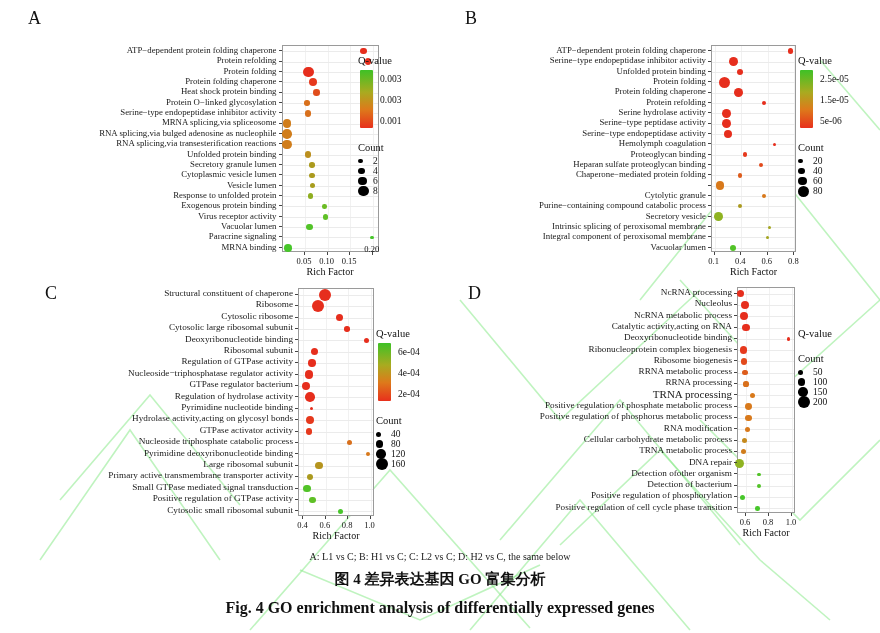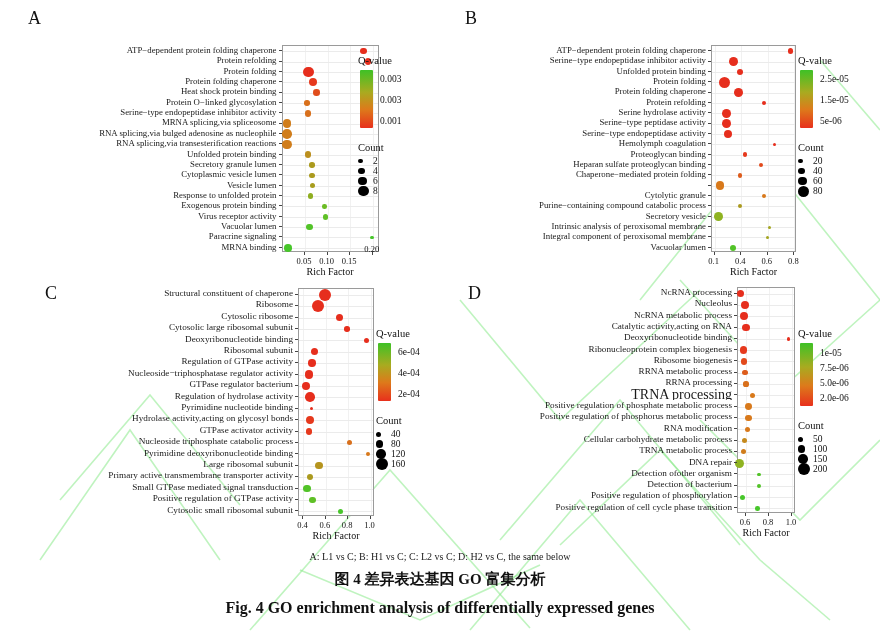--- a/index.html
+++ b/index.html
@@ -265,21 +265,21 @@
     <div class="ytick" style="left: 708px; top: 164.025px;"></div>
     <div class="row-label" style="left: 468px; top: 169.2px; width: 238px; height: 10.35px; line-height: 10.35px; font-size: 8.8px;">Chaperone−mediated protein folding</div>
     <div class="ytick" style="left: 708px; top: 174.375px;"></div>
     <div class="ytick" style="left: 708px; top: 184.725px;"></div>
     <div class="row-label" style="left: 468px; top: 189.9px; width: 238px; height: 10.35px; line-height: 10.35px; font-size: 8.8px;">Cytolytic granule</div>
     <div class="ytick" style="left: 708px; top: 195.075px;"></div>
     <div class="row-label" style="left: 468px; top: 200.25px; width: 238px; height: 10.35px; line-height: 10.35px; font-size: 8.8px;">Purine−containing compound catabolic process</div>
     <div class="ytick" style="left: 708px; top: 205.425px;"></div>
     <div class="row-label" style="left: 468px; top: 210.6px; width: 238px; height: 10.35px; line-height: 10.35px; font-size: 8.8px;">Secretory vesicle</div>
     <div class="ytick" style="left: 708px; top: 215.775px;"></div>
-    <div class="row-label" style="left: 468px; top: 220.95px; width: 238px; height: 10.35px; line-height: 10.35px; font-size: 8.8px;">Intrinsic analysis of peroxisomal membrane</div>
+    <div class="row-label" style="left: 468px; top: 220.95px; width: 238px; height: 10.35px; line-height: 10.35px; font-size: 8.8px;">Intrinsic splicing of peroxisomal membrane</div>
     <div class="ytick" style="left: 708px; top: 226.125px;"></div>
     <div class="row-label" style="left: 468px; top: 231.3px; width: 238px; height: 10.35px; line-height: 10.35px; font-size: 8.8px;">Integral component of peroxisomal membrane</div>
     <div class="ytick" style="left: 708px; top: 236.475px;"></div>
     <div class="row-label" style="left: 468px; top: 241.65px; width: 238px; height: 10.35px; line-height: 10.35px; font-size: 8.8px;">Vacuolar lumen</div>
     <div class="ytick" style="left: 708px; top: 246.825px;"></div>
     <div class="x-axis-label" style="left: 753.5px; top: 266px;">Rich Factor</div>
     <div class="legend" style="left: 798px; top: 55px;">
       <div class="legend-title">Q-value</div>
       <div class="qbar-wrap" style="height: 58px;">
         <div class="qbar" style="height: 58px; background: linear-gradient(rgb(62, 193, 38), rgb(168, 171, 32) 38%, rgb(221, 122, 27) 68%, rgb(232, 48, 28));"></div>
@@ -506,21 +506,21 @@
     <div class="row-label" style="left: 468px; top: 332.2px; width: 264px; height: 11.3px; line-height: 11.3px; font-size: 9.2px;">Deoxyribonucleotide binding</div>
     <div class="ytick" style="left: 734px; top: 337.85px;"></div>
     <div class="row-label" style="left: 468px; top: 343.5px; width: 264px; height: 11.3px; line-height: 11.3px; font-size: 9.2px;">Ribonucleoprotein complex biogenesis</div>
     <div class="ytick" style="left: 734px; top: 349.15px;"></div>
     <div class="row-label" style="left: 468px; top: 354.8px; width: 264px; height: 11.3px; line-height: 11.3px; font-size: 9.2px;">Ribosome biogenesis</div>
     <div class="ytick" style="left: 734px; top: 360.45px;"></div>
     <div class="row-label" style="left: 468px; top: 366.1px; width: 264px; height: 11.3px; line-height: 11.3px; font-size: 9.2px;">RRNA metabolic process</div>
     <div class="ytick" style="left: 734px; top: 371.75px;"></div>
     <div class="row-label" style="left: 468px; top: 377.4px; width: 264px; height: 11.3px; line-height: 11.3px; font-size: 9.2px;">RRNA processing</div>
     <div class="ytick" style="left: 734px; top: 383.05px;"></div>
-    <div class="row-label" style="left: 468px; top: 388.7px; width: 264px; height: 11.3px; line-height: 11.3px; font-size: 14px;">TRNA processing</div>
+    <div class="row-label" style="left: 468px; top: 388.7px; width: 264px; height: 11.3px; line-height: 11.3px; font-size: 11px;">TRNA processing</div>
     <div class="ytick" style="left: 734px; top: 394.35px;"></div>
     <div class="row-label" style="left: 468px; top: 400px; width: 264px; height: 11.3px; line-height: 11.3px; font-size: 9.2px;">Positive regulation of phosphate metabolic process</div>
     <div class="ytick" style="left: 734px; top: 405.65px;"></div>
     <div class="row-label" style="left: 468px; top: 411.3px; width: 264px; height: 11.3px; line-height: 11.3px; font-size: 9.2px;">Positive regulation of phosphorus metabolic process</div>
     <div class="ytick" style="left: 734px; top: 416.95px;"></div>
     <div class="row-label" style="left: 468px; top: 422.6px; width: 264px; height: 11.3px; line-height: 11.3px; font-size: 9.2px;">RNA modification</div>
     <div class="ytick" style="left: 734px; top: 428.25px;"></div>
     <div class="row-label" style="left: 468px; top: 433.9px; width: 264px; height: 11.3px; line-height: 11.3px; font-size: 9.2px;">Cellular carbohydrate metabolic process</div>
     <div class="ytick" style="left: 734px; top: 439.55px;"></div>
     <div class="row-label" style="left: 468px; top: 445.2px; width: 264px; height: 11.3px; line-height: 11.3px; font-size: 9.2px;">TRNA metabolic process</div>
@@ -531,27 +531,20 @@
     <div class="ytick" style="left: 734px; top: 473.45px;"></div>
     <div class="row-label" style="left: 468px; top: 479.1px; width: 264px; height: 11.3px; line-height: 11.3px; font-size: 9.2px;">Detection of bacterium</div>
     <div class="ytick" style="left: 734px; top: 484.75px;"></div>
     <div class="row-label" style="left: 468px; top: 490.4px; width: 264px; height: 11.3px; line-height: 11.3px; font-size: 9.2px;">Positive regulation of phosphorylation</div>
     <div class="ytick" style="left: 734px; top: 496.05px;"></div>
     <div class="row-label" style="left: 468px; top: 501.7px; width: 264px; height: 11.3px; line-height: 11.3px; font-size: 9.2px;">Positive regulation of cell cycle phase transition</div>
     <div class="ytick" style="left: 734px; top: 507.35px;"></div>
     <div class="x-axis-label" style="left: 766px; top: 527px;">Rich Factor</div>
     <div class="legend" style="left: 798px; top: 328px;">
       <div class="legend-title">Q-value</div>
-      <div class="qbar-wrap" style="height: 63px;">
-        <div class="qbar" style="height: 63px; background: linear-gradient(rgb(62, 193, 38), rgb(168, 171, 32) 38%, rgb(221, 122, 27) 68%, rgb(232, 48, 28));"></div>
-        <div class="qlabel" style="top: 10.08px;">1e-05</div>
-        <div class="qlabel" style="top: 25.2px;">7.5e-06</div>
-        <div class="qlabel" style="top: 40.32px;">5.0e-06</div>
-        <div class="qlabel" style="top: 55.44px;">2.0e-06</div>
-      </div>
       <div class="count-title">Count</div>
       <div class="count-row">
         <div class="count-dot-cell">
           <div class="count-dot" style="width: 5px; height: 5px;"></div>
         </div>
         <div class="count-label">50</div>
       </div>
       <div class="count-row">
         <div class="count-dot-cell">
           <div class="count-dot" style="width: 7.33333px; height: 7.33333px;"></div>

